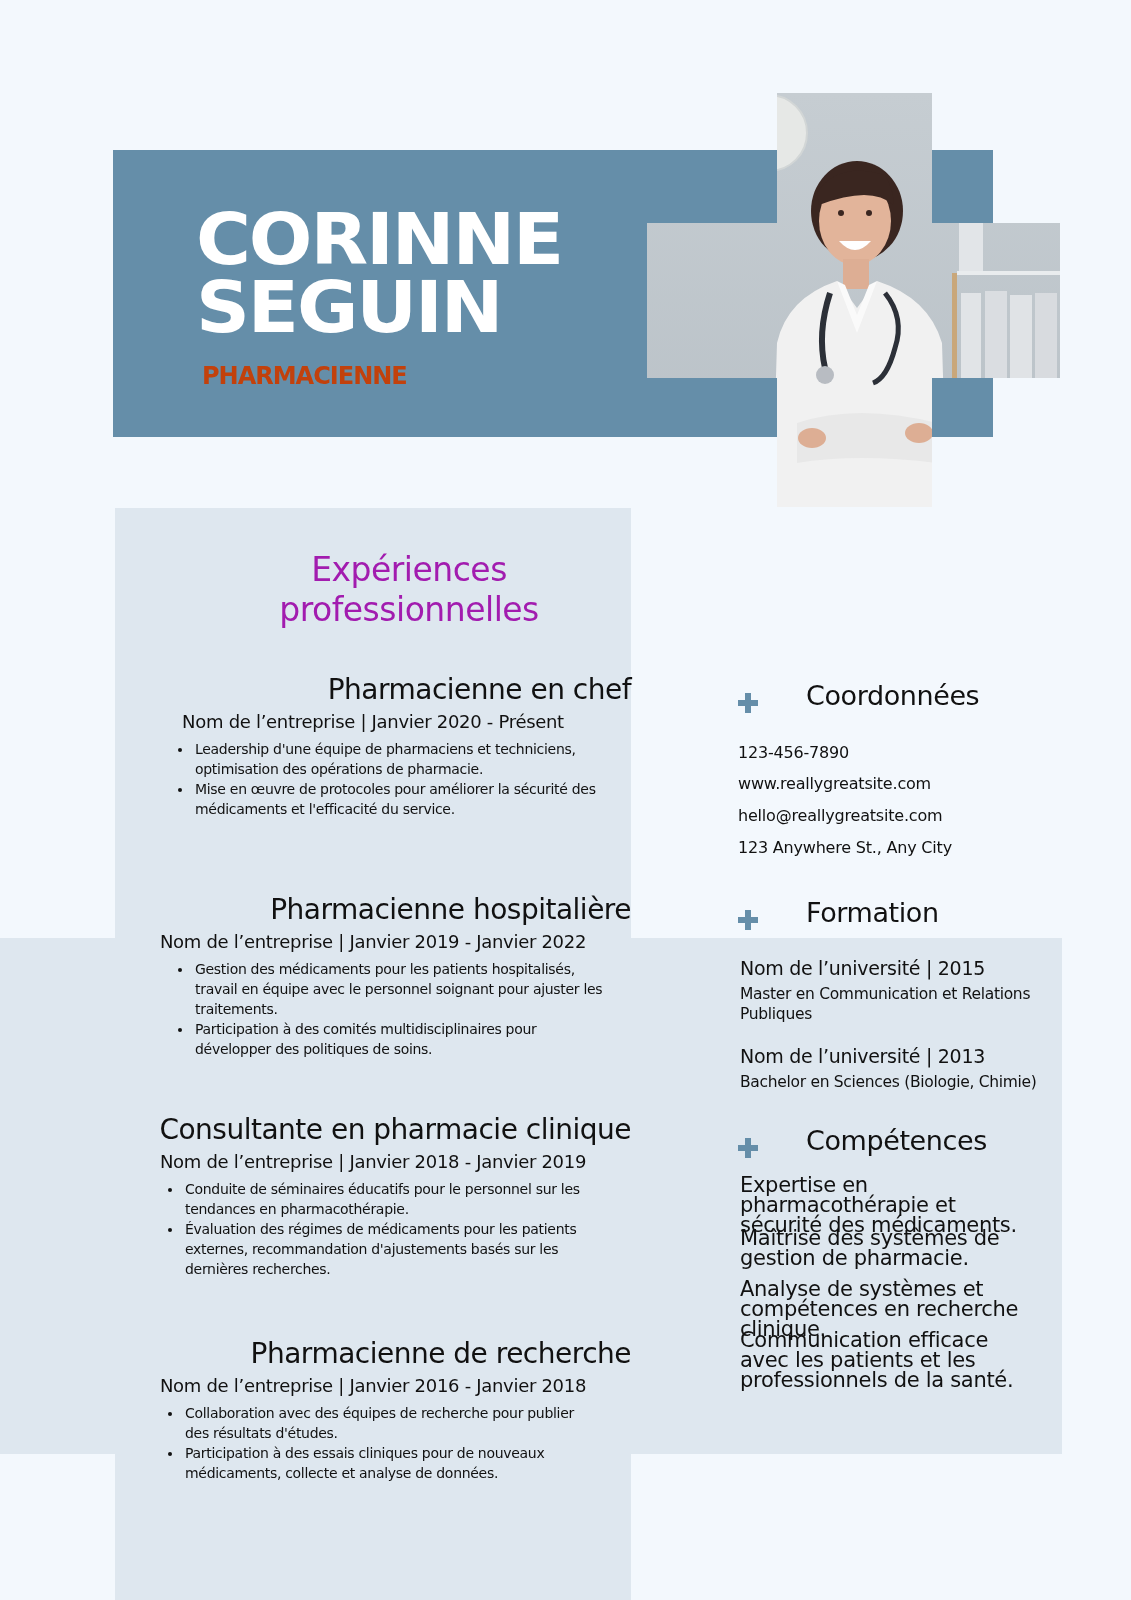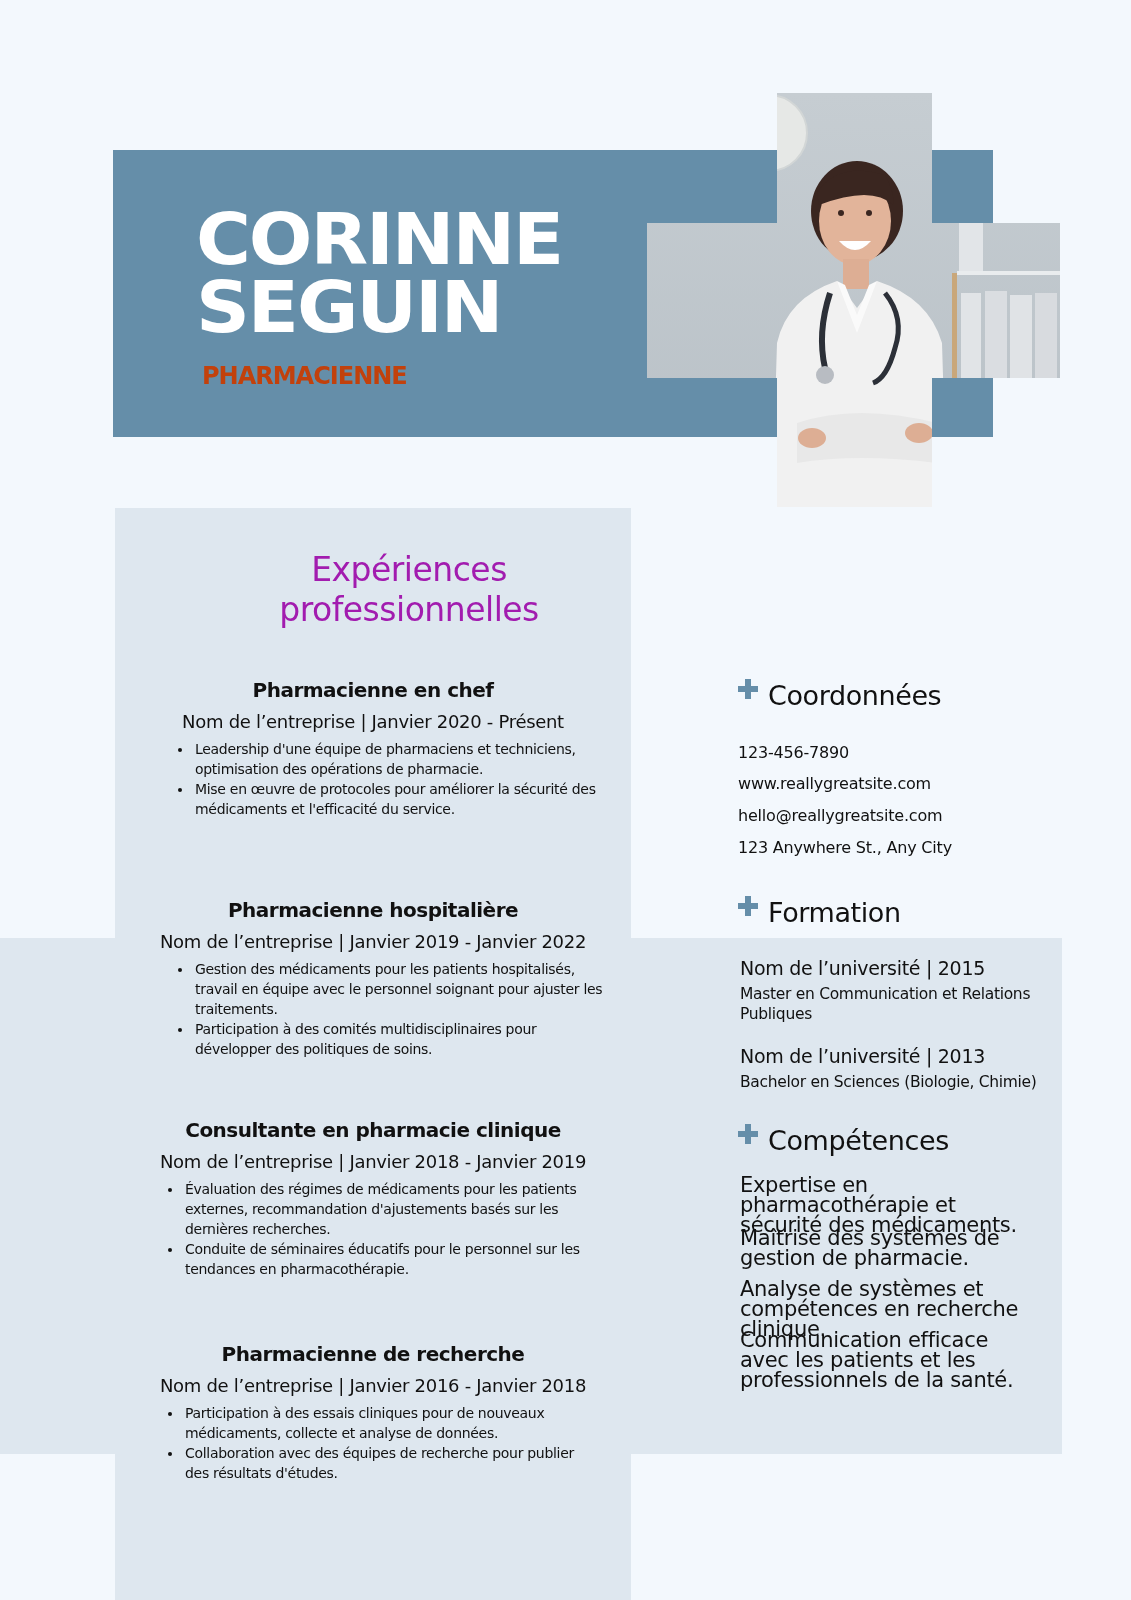--- a/index.html
+++ b/index.html
@@ -35,37 +35,37 @@
   .photo-wrap { left: 647px; top: 93px; width: 413px; height: 414px; }
 
   
   .exp-title {
     left: 115px; top: 550px; width: 588px; text-align: center;
     font-size: 33px; line-height: 40px; color: #a21caf;
     font-family: "DejaVu Sans", sans-serif; letter-spacing: -0.5px;
   }
   .job { position: absolute; left: 115px; width: 516px; }
   .job-title {
-    text-align: center; font-size: 20px; line-height: 32px; letter-spacing: -0.5px; font-weight: bold;
+    text-align: right; font-size: 28px; line-height: 32px; letter-spacing: -0.5px;
   }
   .job-meta {
     text-align: center; font-size: 18px; line-height: 26px; margin-top: 3px; letter-spacing: -0.3px;
   }
   .job ul {
     list-style: none; margin-top: 4px; font-size: 14px; line-height: 20px; letter-spacing: -0.3px;
   }
   .job li { position: relative; }
   .job li::before {
     content: ""; position: absolute; left: -17px; top: 9px; width: 4px; height: 4px;
     border-radius: 50%; background: #111;
   }
 
   
   .sec-head {
-    position: absolute; left: 738px; display: flex; align-items: flex-start;
+    position: absolute; left: 738px; display: flex; align-items: flex-end; gap: 38px;
   }
   .plus-icon { width: 20px; height: 20px; position: relative; margin-right: 10px; }
   .plus-icon::before, .plus-icon::after {
     content: ""; position: absolute; background: #658EA9;
   }
   .plus-icon::before { left: 7px; top: 0; width: 6px; height: 20px; }
   .plus-icon::after { left: 0; top: 7px; width: 20px; height: 6px; }
   .sec-title { font-size: 27px; line-height: 34px; letter-spacing: -0.4px; }
 
   .contact-line { position: absolute; left: 738px; font-size: 16px; line-height: 20px; letter-spacing: -0.2px; }
@@ -159,31 +159,31 @@
   <ul style="margin-left:80px; width:410px;">
     <li>Gestion des médicaments pour les patients hospitalisés, travail en équipe avec le personnel soignant pour ajuster les traitements.</li>
     <li>Participation à des comités multidisciplinaires pour développer des politiques de soins.</li>
   </ul>
 </div>
 
 <div class="job" style="top:1114px;">
   <div class="job-title">Consultante en pharmacie clinique</div>
   <div class="job-meta">Nom de l’entreprise  |  Janvier 2018 - Janvier 2019</div>
   <ul style="margin-left:70px; width:410px;">
+    <li>Conduite de séminaires éducatifs pour le personnel sur les tendances en pharmacothérapie.</li>
     <li>Évaluation des régimes de médicaments pour les patients externes, recommandation d'ajustements basés sur les dernières recherches.</li>
-    <li>Conduite de séminaires éducatifs pour le personnel sur les tendances en pharmacothérapie.</li>
   </ul>
 </div>
 
 <div class="job" style="top:1338px;">
   <div class="job-title">Pharmacienne de recherche</div>
   <div class="job-meta">Nom de l’entreprise  |  Janvier 2016 - Janvier 2018</div>
   <ul style="margin-left:70px; width:400px;">
+    <li>Collaboration avec des équipes de recherche pour publier des résultats d'études.</li>
     <li>Participation à des essais cliniques pour de nouveaux médicaments, collecte et analyse de données.</li>
-    <li>Collaboration avec des équipes de recherche pour publier des résultats d'études.</li>
   </ul>
 </div>
 
 <div class="sec-head" style="top:679px;">
   <span class="plus-icon"></span>
   <span class="sec-title">Coordonnées</span>
 </div>
 <div class="contact-line" style="top:743px;">123-456-7890</div>
 <div class="contact-line" style="top:774px;">www.reallygreatsite.com</div>
 <div class="contact-line" style="top:806px;">hello@reallygreatsite.com</div>

